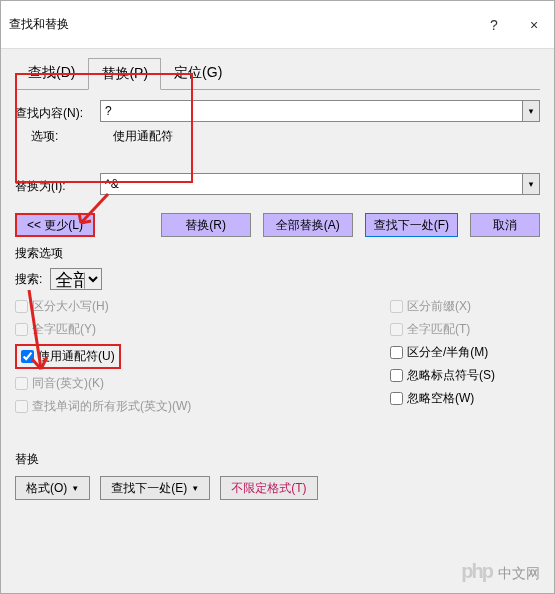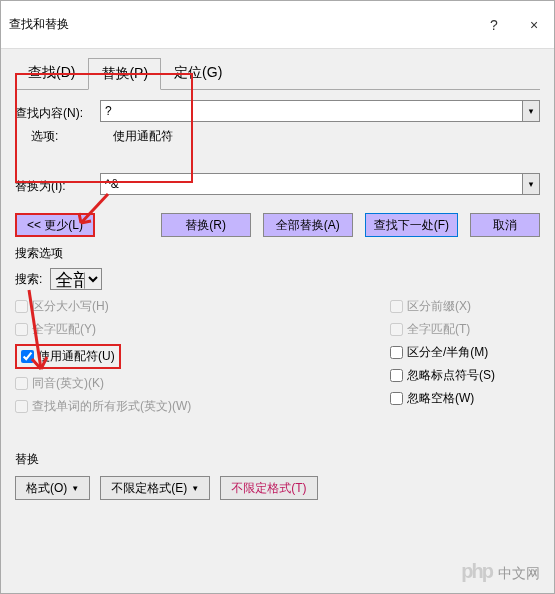--- a/index.html
+++ b/index.html
@@ -151,21 +151,21 @@
     </div>
 
     <div class="replace-section">
       <div class="section-label">替换</div>
       <div class="format-row">
         <div class="format-btn">
             <span>格式(O)</span>
             <span class="tri">▼</span>
           </div>
         <div class="format-btn">
-            <span>不限定格式(E)</span>
+            <span>查找下一处(E)</span>
             <span class="tri">▼</span>
           </div>
         <div class="format-btn disabled" style="color:#be185d;cursor:default">不限定格式(T)</div>
       </div>
     </div>
 
   </div>
 
   <div class="annot-block" style="left:14px; top:72px; width:178px; height:110px;"></div>
 

